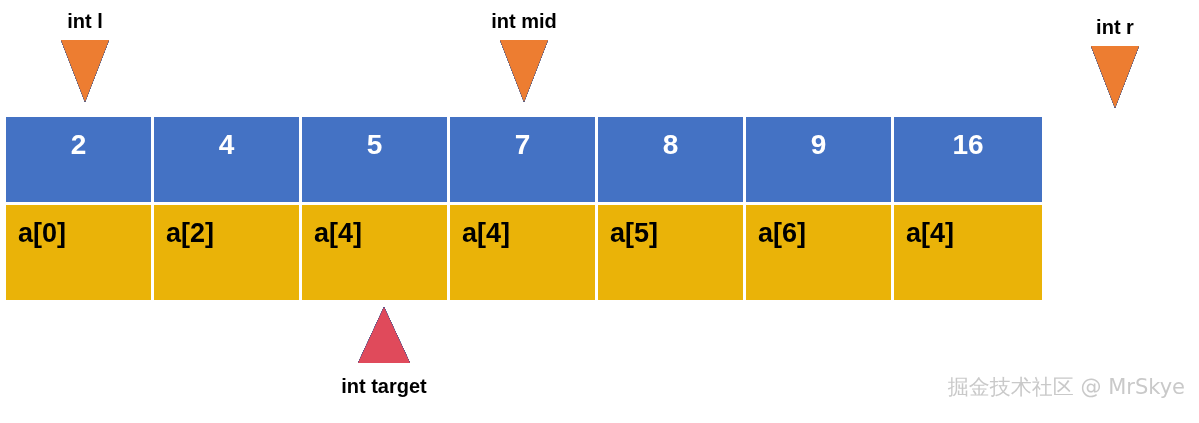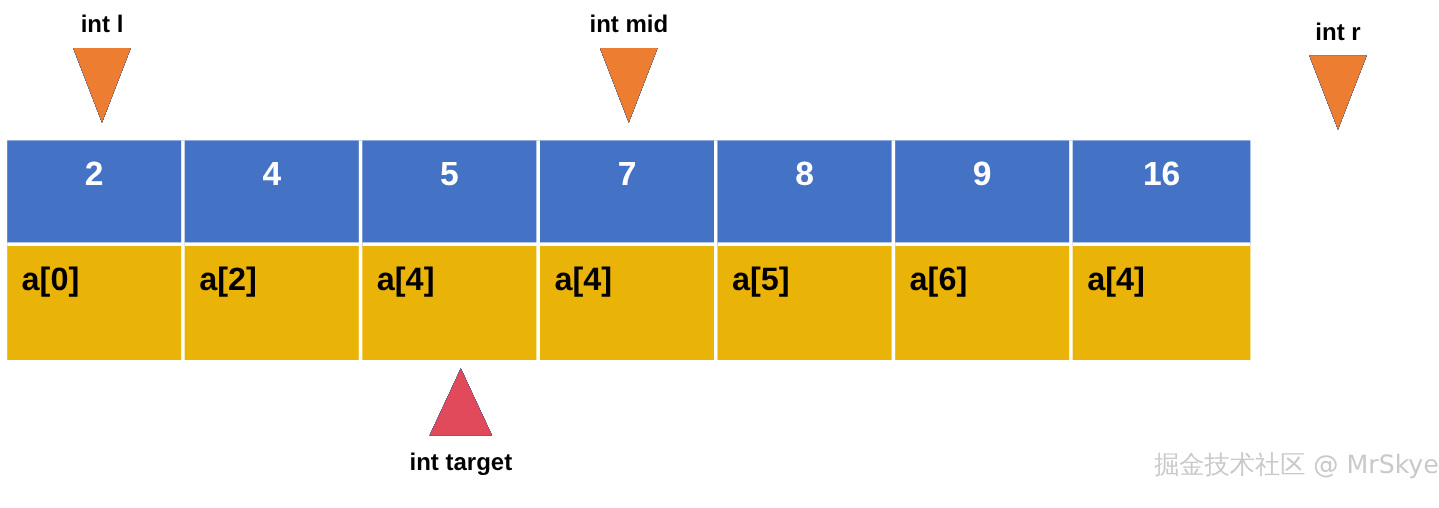--- a/index.html
+++ b/index.html
@@ -102,21 +102,21 @@
     font-size: 27px;
     font-weight: bold;
     text-align: left;
     padding: 13px 0 0 12px;
   }
   .cell-index:last-child { border-right: none; }
 
   
   #watermark {
     position: absolute;
-    right: 0;
+    right: 14px;
     bottom: 22px;
     font-size: 21px;
     color: #c9c9c9;
     white-space: nowrap;
     font-family: "DejaVu Sans", sans-serif;
   }
 </style>
 </head>
 <body>
 

